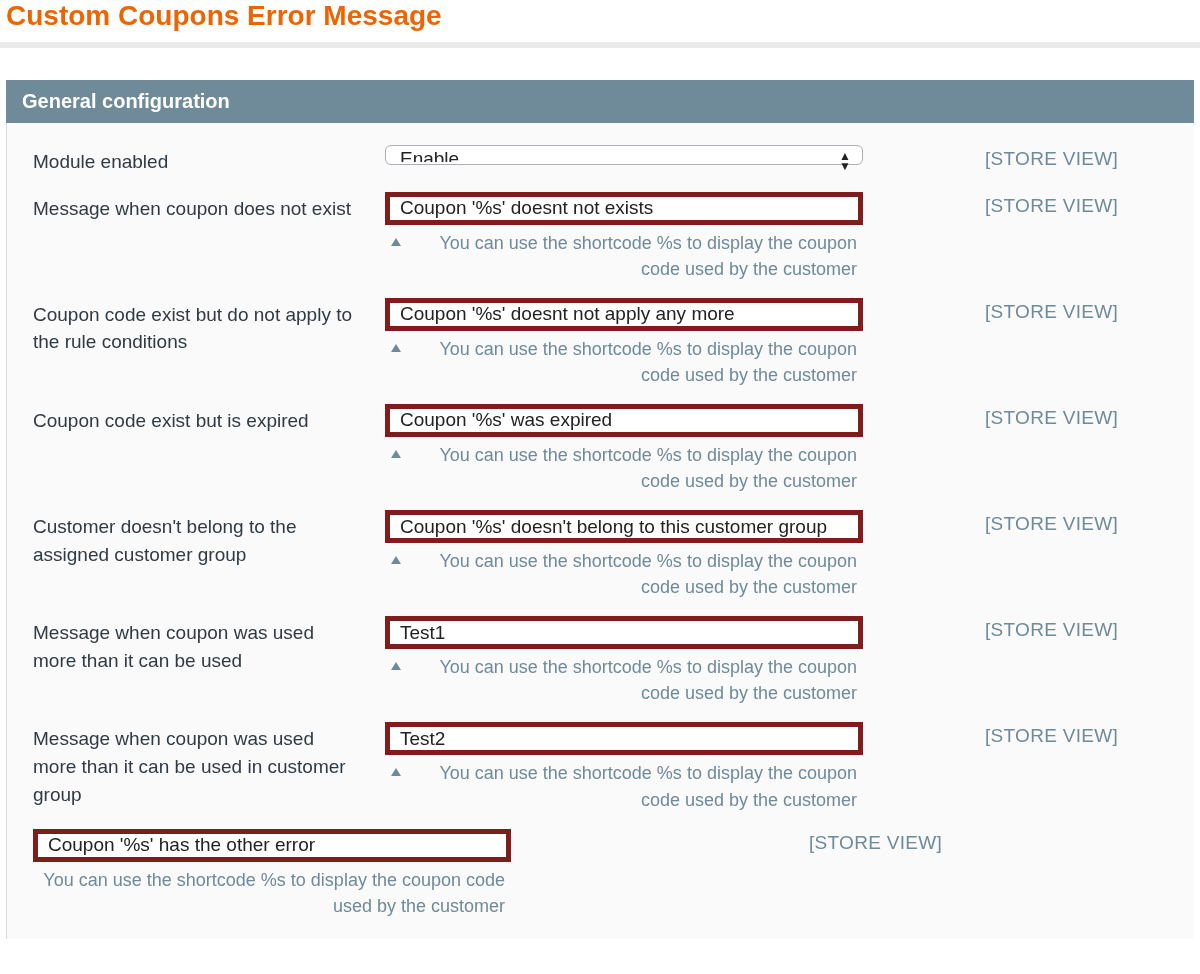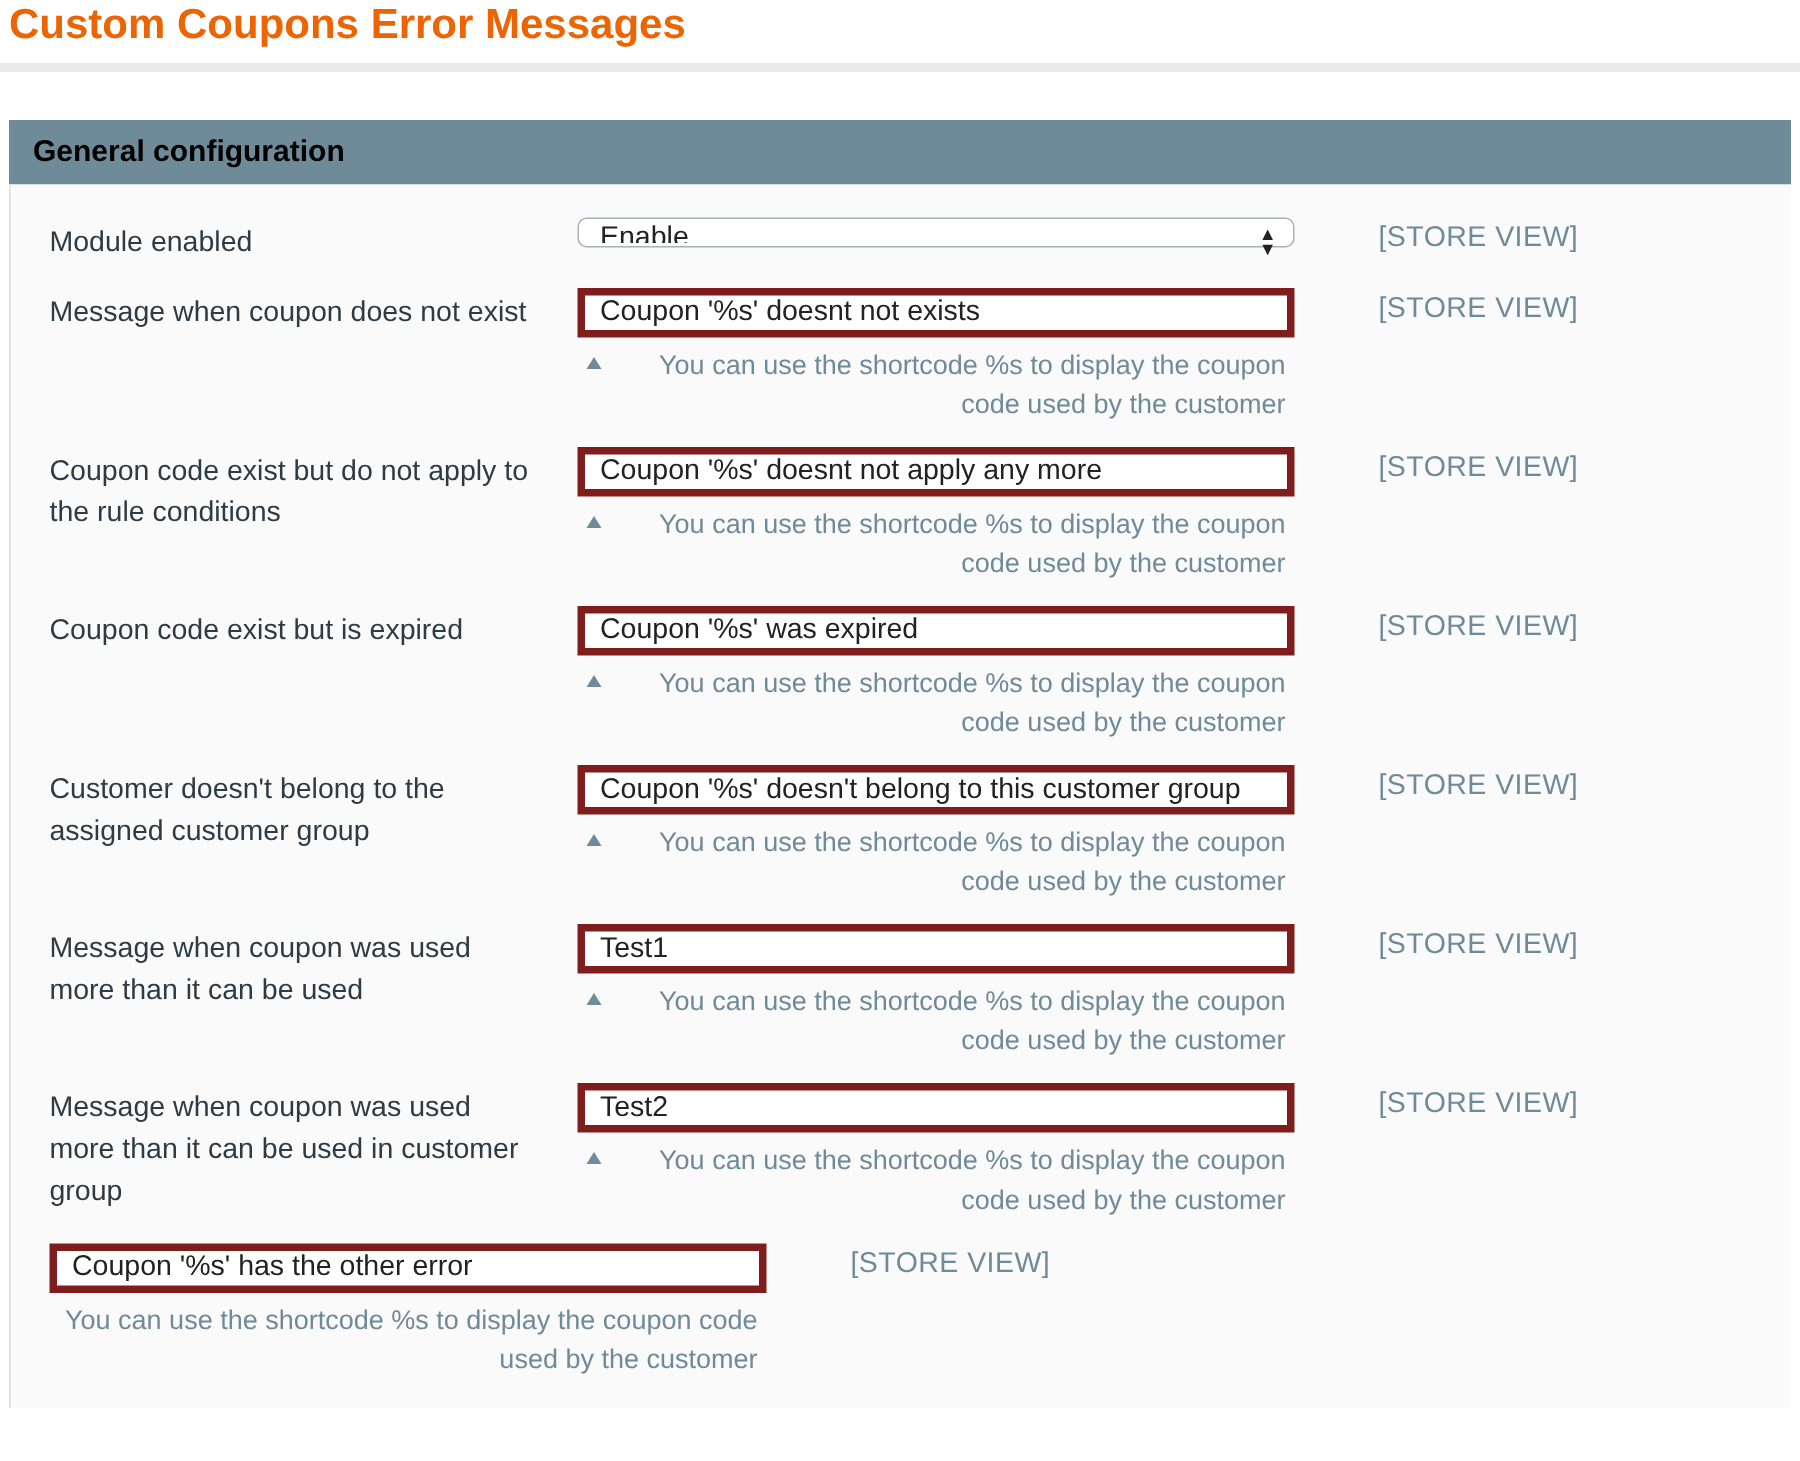--- a/index.html
+++ b/index.html
@@ -19,21 +19,21 @@
     font-weight: bold;
     padding: 0 6px 10px 6px;
   }
   .title-divider {
     height: 6px;
     background: #eaeaea;
   }
   .spacer { height: 32px; }
   .section-header {
     background: #6f8a99;
-    color: #000000;
+    color: #ffffff;
     font-weight: bold;
     font-size: 20px;
     padding: 10px 16px;
     margin: 0 6px;
   }
   .section-body {
     margin: 0 6px;
     border-left: 1px solid #d6dde3;
     background: #fafafa;
     padding: 22px 10px 10px 26px;
@@ -57,20 +57,21 @@
     width: 478px;
     flex: 0 0 478px;
   }
   .scope-col {
     flex: 1;
     padding-left: 56px;
     padding-top: 3px;
     color: #6f8a99;
     font-size: 19px;
     letter-spacing: 0.3px;
+    text-align: center;
   }
   .select-wrap {
     position: relative;
   }
   select {
     width: 100%;
     height: 20px;
     font-size: 19px;
     padding: 2px 28px 2px 14px;
     border: 1px solid #aab0b6;
@@ -115,21 +116,21 @@
     border-bottom: 8px solid #6f8a99;
     margin-top: 8px;
     margin-right: 10px;
     flex: 0 0 auto;
   }
 </style>
 </head>
 <body>
 
 <div class="page">
-  <div class="page-title">Custom Coupons Error Messages</div>
+  <div class="page-title">Custom Coupons Error Message</div>
   <div class="title-divider"></div>
   <div class="spacer"></div>
 
   <div class="section-header">General configuration</div>
 
   <div class="section-body">
 
     <div class="form-row">
       <div class="label-col">Module enabled</div>
       <div class="field-col">

